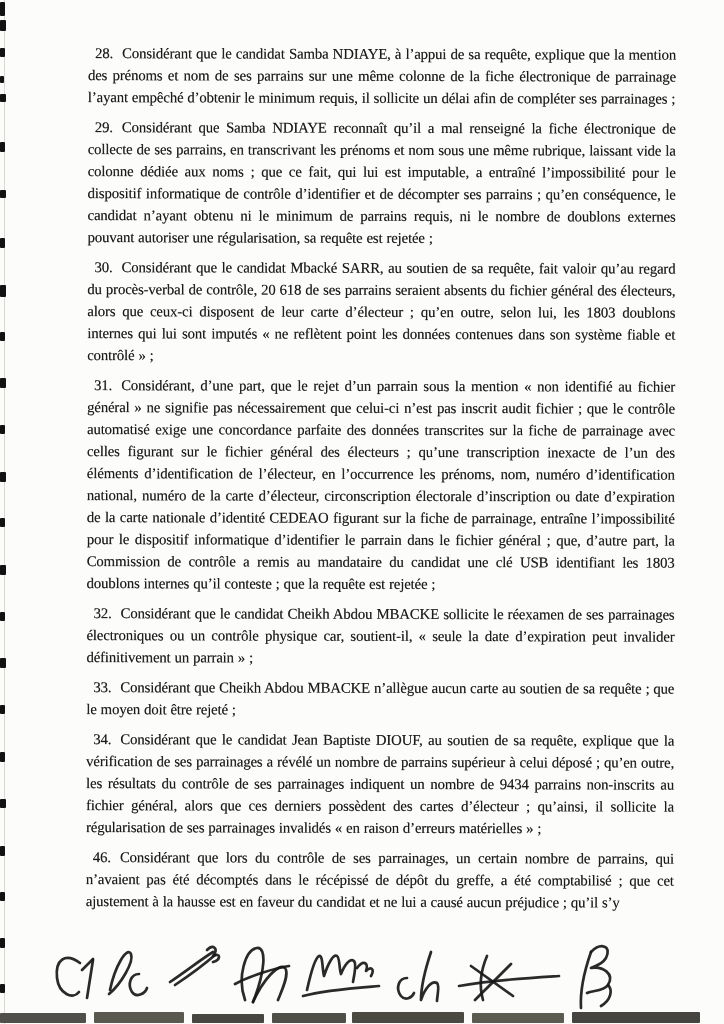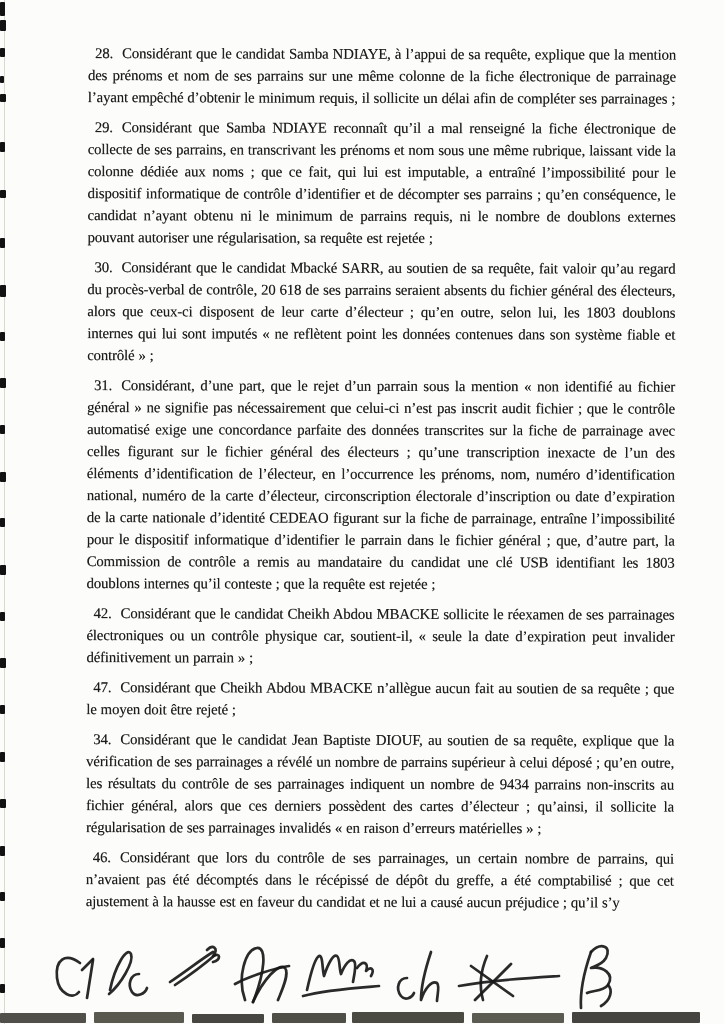--- a/index.html
+++ b/index.html
@@ -78,22 +78,22 @@
     <div class="scan-mark" style="top:892px;height:9px;width:5px;"></div>
     <div class="scan-mark" style="top:938px;height:10px;width:5px;"></div>
     <div class="scan-mark" style="top:984px;height:9px;width:5px;"></div>
   </div>
 
   <main class="doc">
     <p class="para"><span class="pnum">28.</span><span class="ptxt">Considérant que le candidat Samba NDIAYE, à l’appui de sa requête, explique que la mention des prénoms et nom de ses parrains sur une même colonne de la fiche électronique de parrainage l’ayant empêché d’obtenir le minimum requis, il sollicite un délai afin de compléter ses parrainages ;</span></p>
     <p class="para"><span class="pnum">29.</span><span class="ptxt">Considérant que Samba NDIAYE reconnaît qu’il a mal renseigné la fiche électronique de collecte de ses parrains, en transcrivant les prénoms et nom sous une même rubrique, laissant vide la colonne dédiée aux noms ; que ce fait, qui lui est imputable, a entraîné l’impossibilité pour le dispositif informatique de contrôle d’identifier et de décompter ses parrains ; qu’en conséquence, le candidat n’ayant obtenu ni le minimum de parrains requis, ni le nombre de doublons externes pouvant autoriser une régularisation, sa requête est rejetée ;</span></p>
     <p class="para"><span class="pnum">30.</span><span class="ptxt">Considérant que le candidat Mbacké SARR, au soutien de sa requête, fait valoir qu’au regard du procès-verbal de contrôle, 20 618 de ses parrains seraient absents du fichier général des électeurs, alors que ceux-ci disposent de leur carte d’électeur ; qu’en outre, selon lui, les 1803 doublons internes qui lui sont imputés « ne reflètent point les données contenues dans son système fiable et contrôlé » ;</span></p>
     <p class="para"><span class="pnum">31.</span><span class="ptxt">Considérant, d’une part, que le rejet d’un parrain sous la mention « non identifié au fichier général » ne signifie pas nécessairement que celui-ci n’est pas inscrit audit fichier ; que le contrôle automatisé exige une concordance parfaite des données transcrites sur la fiche de parrainage avec celles figurant sur le fichier général des électeurs ; qu’une transcription inexacte de l’un des éléments d’identification de l’électeur, en l’occurrence les prénoms, nom, numéro d’identification national, numéro de la carte d’électeur, circonscription électorale d’inscription ou date d’expiration de la carte nationale d’identité CEDEAO figurant sur la fiche de parrainage, entraîne l’impossibilité pour le dispositif informatique d’identifier le parrain dans le fichier général ; que, d’autre part, la Commission de contrôle a remis au mandataire du candidat une clé USB identifiant les 1803 doublons internes qu’il conteste ; que la requête est rejetée ;</span></p>
-    <p class="para"><span class="pnum">42.</span><span class="ptxt">Considérant que le candidat Cheikh Abdou MBACKE sollicite le réexamen de ses parrainages électroniques ou un contrôle physique car, soutient-il, « seule la date d’expiration peut invalider définitivement un parrain » ;</span></p>
-    <p class="para"><span class="pnum">47.</span><span class="ptxt">Considérant que Cheikh Abdou MBACKE n’allègue aucun fait au soutien de sa requête ; que le moyen doit être rejeté ;</span></p>
+    <p class="para"><span class="pnum">32.</span><span class="ptxt">Considérant que le candidat Cheikh Abdou MBACKE sollicite le réexamen de ses parrainages électroniques ou un contrôle physique car, soutient-il, « seule la date d’expiration peut invalider définitivement un parrain » ;</span></p>
+    <p class="para"><span class="pnum">33.</span><span class="ptxt">Considérant que Cheikh Abdou MBACKE n’allègue aucun carte au soutien de sa requête ; que le moyen doit être rejeté ;</span></p>
     <p class="para"><span class="pnum">34.</span><span class="ptxt">Considérant que le candidat Jean Baptiste DIOUF, au soutien de sa requête, explique que la vérification de ses parrainages a révélé un nombre de parrains supérieur à celui déposé ; qu’en outre, les résultats du contrôle de ses parrainages indiquent un nombre de 9434 parrains non-inscrits au fichier général, alors que ces derniers possèdent des cartes d’électeur ; qu’ainsi, il sollicite la régularisation de ses parrainages invalidés « en raison d’erreurs matérielles » ;</span></p>
     <p class="para"><span class="pnum">46.</span><span class="ptxt">Considérant que lors du contrôle de ses parrainages, un certain nombre de parrains, qui n’avaient pas été décomptés dans le récépissé de dépôt du greffe, a été comptabilisé ; que cet ajustement à la hausse est en faveur du candidat et ne lui a causé aucun préjudice ; qu’il s’y</span></p>
   </main>
 
   <div class="signatures">
     <svg width="645" height="80" viewBox="0 0 645 80">
       <g>
         <path class="sig-path" d="M45,25 C30,14 20,22 22,40 C24,56 38,62 44,54"></path>
         <path class="sig-path" d="M58,22 L52,60"></path>
         <path class="sig-path" d="M47,32 L58,21"></path>

